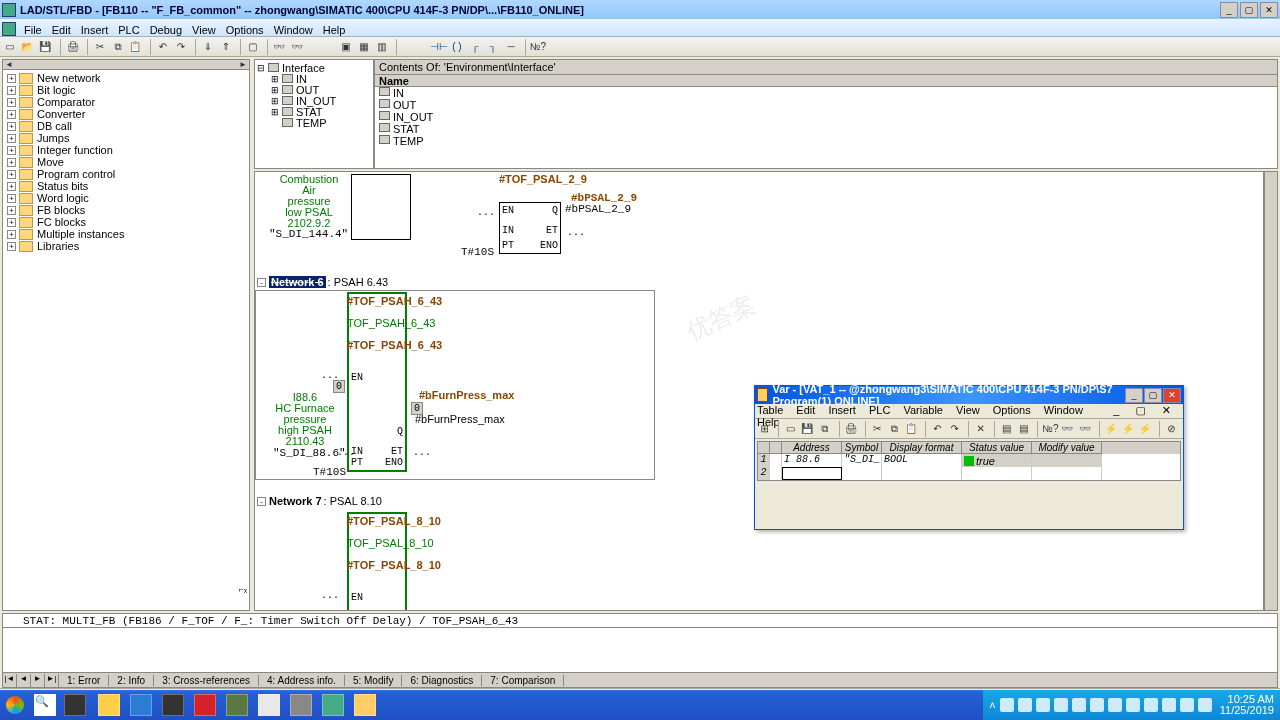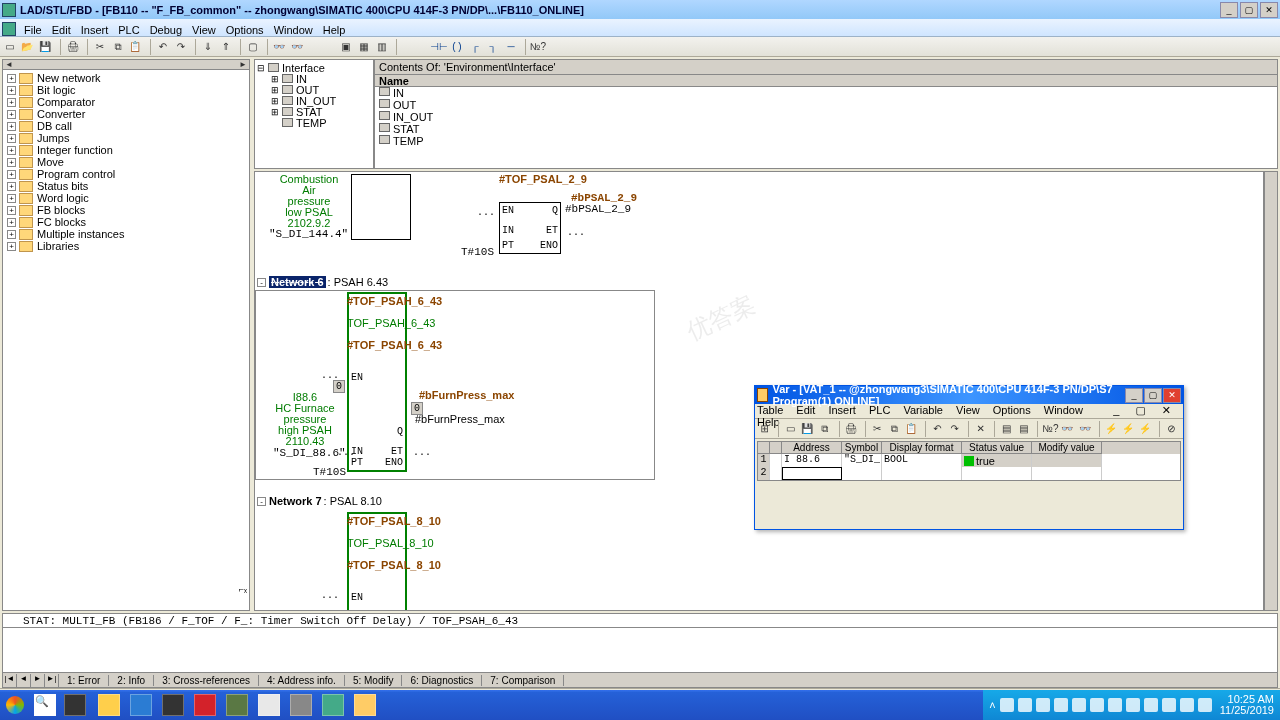--- a/index.html
+++ b/index.html
@@ -73,21 +73,21 @@
 .vat { position: absolute; left: 500px; top: 326px; width: 430px; height: 145px; background: #ece9d8; border: 1px solid #0054e3; box-shadow: 2px 2px 4px rgba(0,0,0,.3); }
 .vat-title { height: 18px; background: linear-gradient(to right, #0054e3, #3d95ff, #0054e3); display: flex; align-items: center; justify-content: space-between; padding: 0 2px; }
 .vat-title .t { color: #fff; font-weight: bold; display: flex; align-items: center; }
 .vat-title .ic { width: 14px; height: 14px; background: #fc6; border: 1px solid #840; margin-right: 4px; }
 .vat-wbtns { display: flex; gap: 1px; }
 .vat-wbtn { width: 18px; height: 15px; background: #d4d0c8; border: 1px solid #88a; font-size: 9px; text-align: center; line-height: 13px; }
 .vat-wbtn.close { background: #e04030; color: #fff; }
 .vat-menu { height: 15px; background: #ece9d8; display: flex; padding: 0 2px; border-bottom: 1px solid #aca899; }
 .vat-menu span { margin-right: 10px; }
 .vat-tb { height: 20px; background: #ece9d8; display: flex; align-items: center; padding: 0 2px; border-bottom: 1px solid #aca899; }
-.vat-grid { background: #fff; margin: 2px; border: 1px solid #888; }
+.vat-grid { background: #fff; margin: 2px; border: 1px solid #888; font-style: italic; }
 .vat-ghdr { display: flex; background: #d4d0c8; height: 12px; }
 .vat-ghdr div { border-right: 1px solid #888; border-bottom: 1px solid #888; text-align: center; font-size: 10px; }
 .vat-grow { display: flex; height: 13px; }
 .vat-grow div { border-right: 1px solid #ccc; font-family: "Courier New", monospace; font-size: 10px; padding: 0 2px; }
 .vat-status { height: 14px; background: #ece9d8; border-top: 1px solid #aca899; display: flex; justify-content: space-between; align-items: center; padding: 0 2px; font-size: 10px; }
 .vat-run { display: flex; align-items: center; gap: 1px; }
 .vat-run .frce { background: #ffff00; padding: 0 4px; }
 .vat-run .runc { background: #d4d0c8; width: 14px; display: flex; align-items: center; justify-content: center; }
 .vat-run .runc .dot { width: 8px; height: 8px; border-radius: 50%; background: #ff0000; }
 .vat-run .run { background: #00ff00; padding: 0 4px; }

